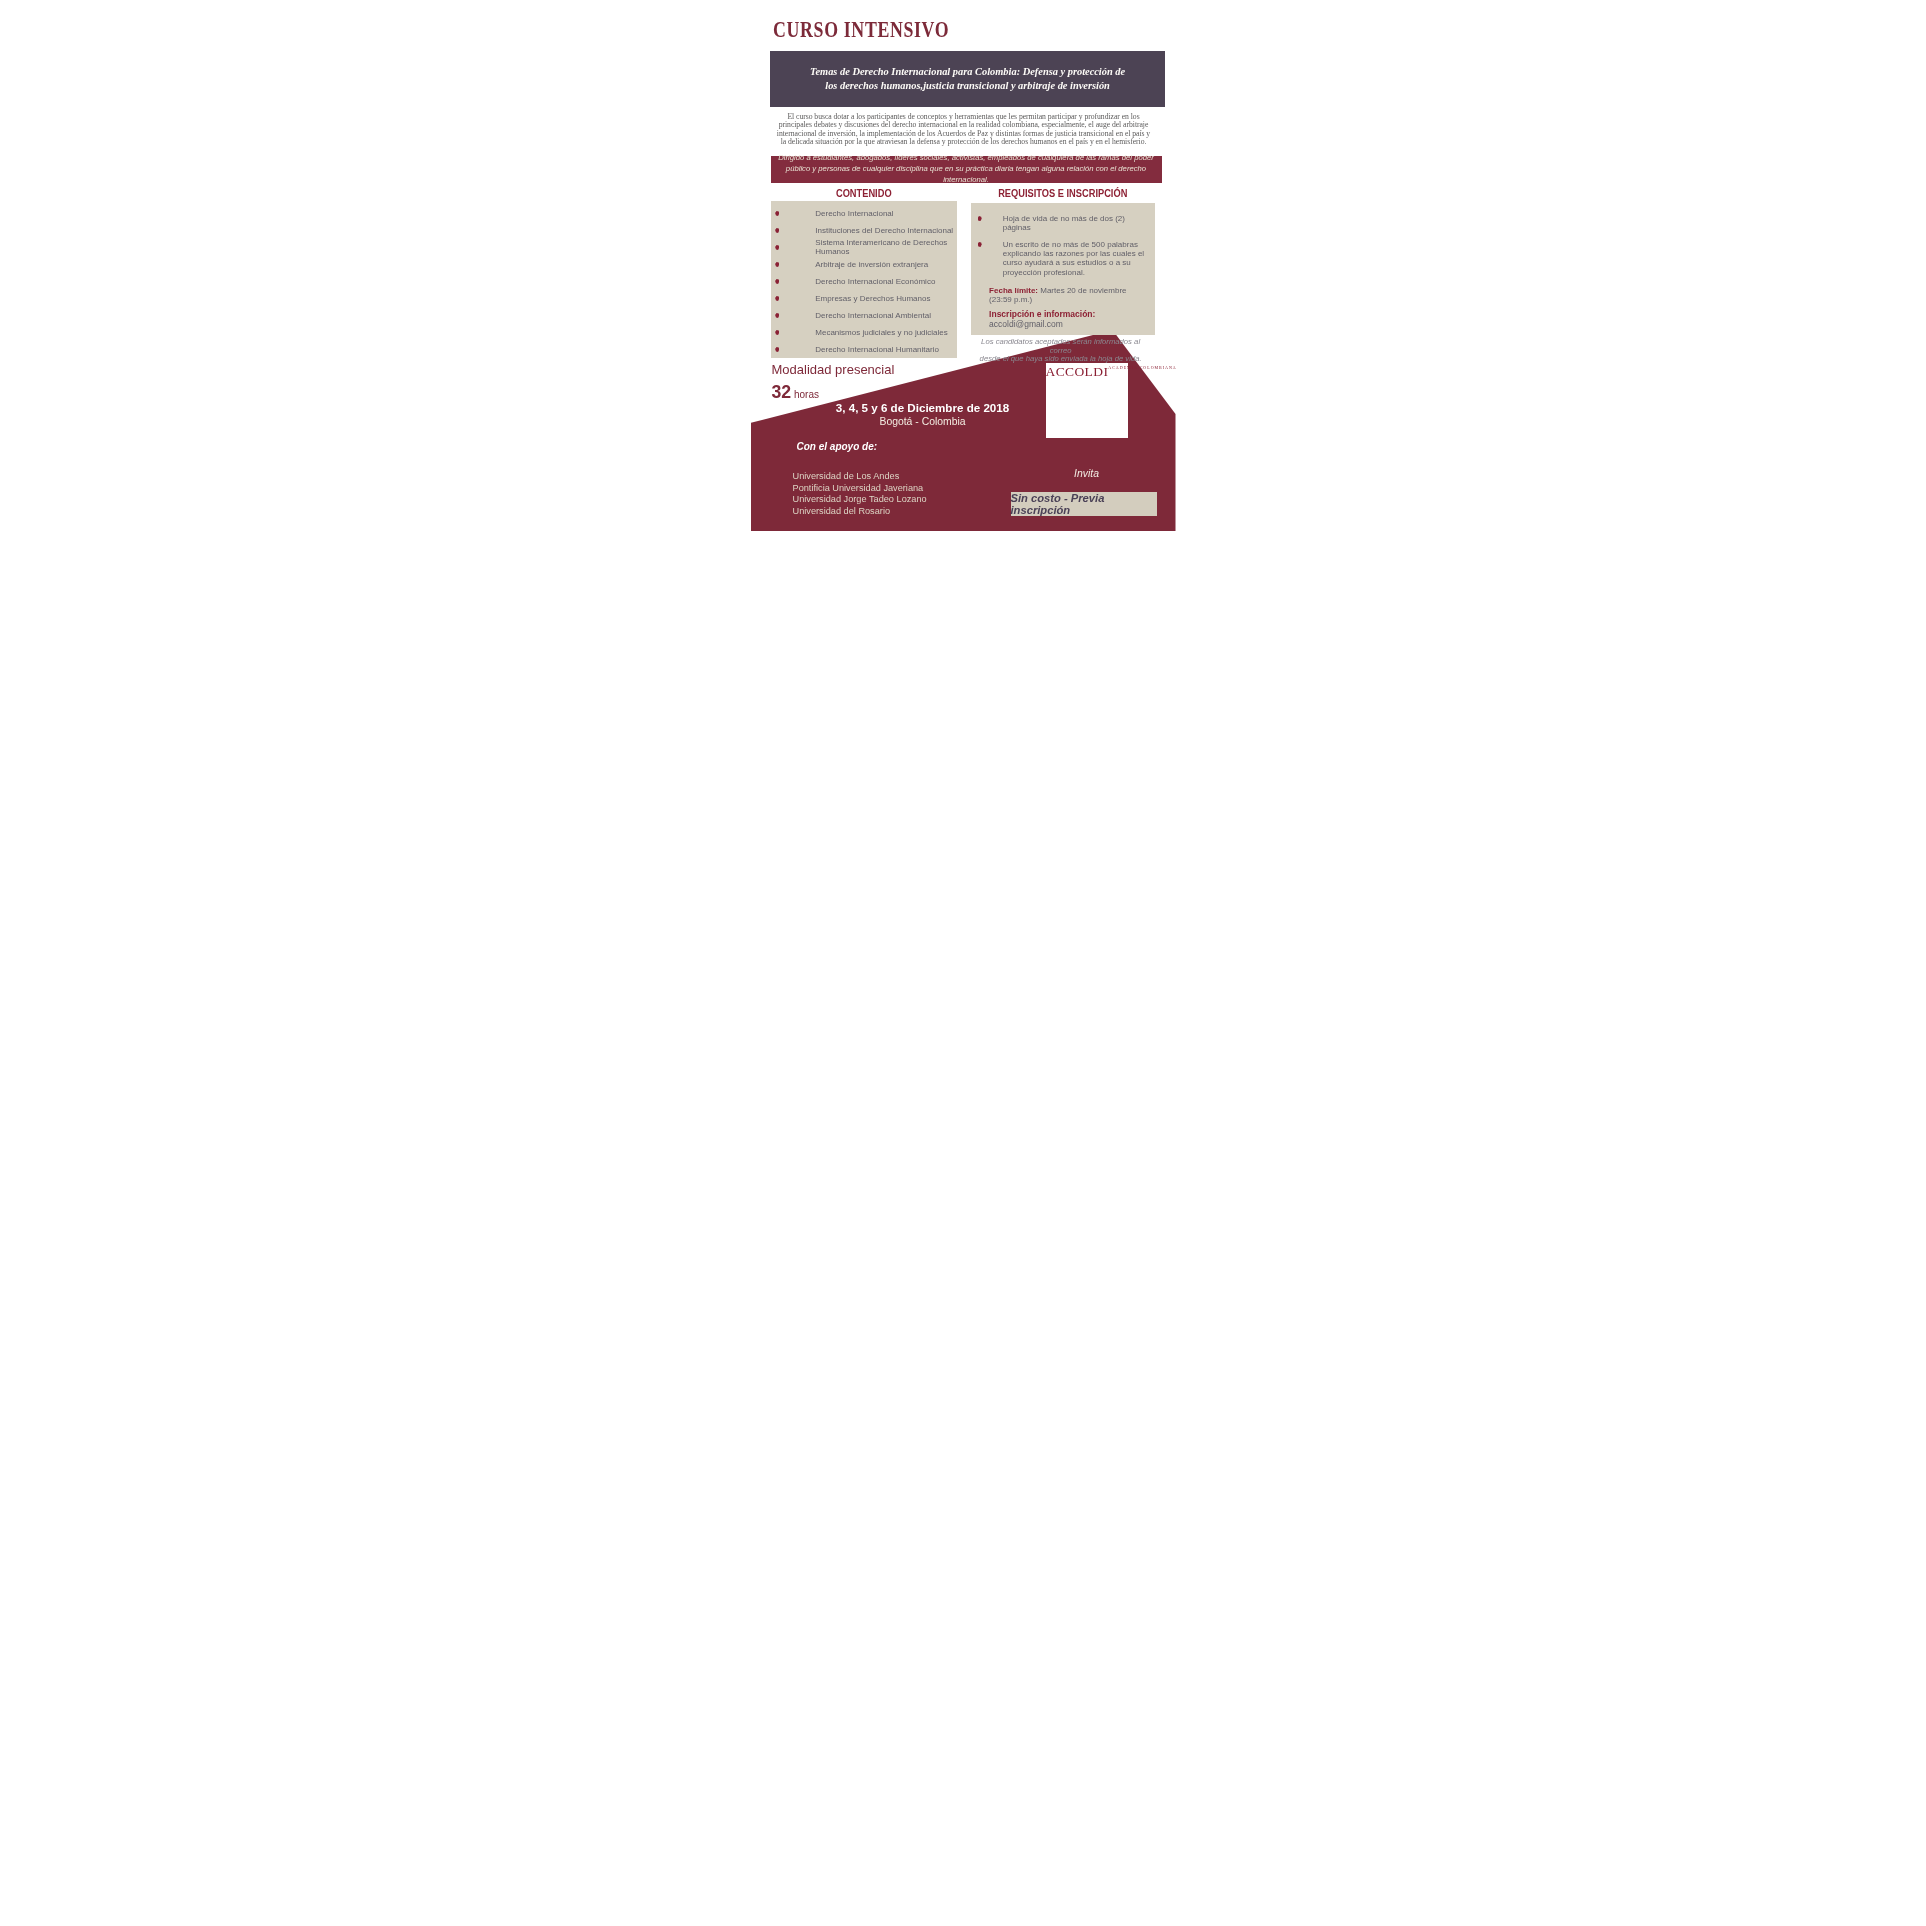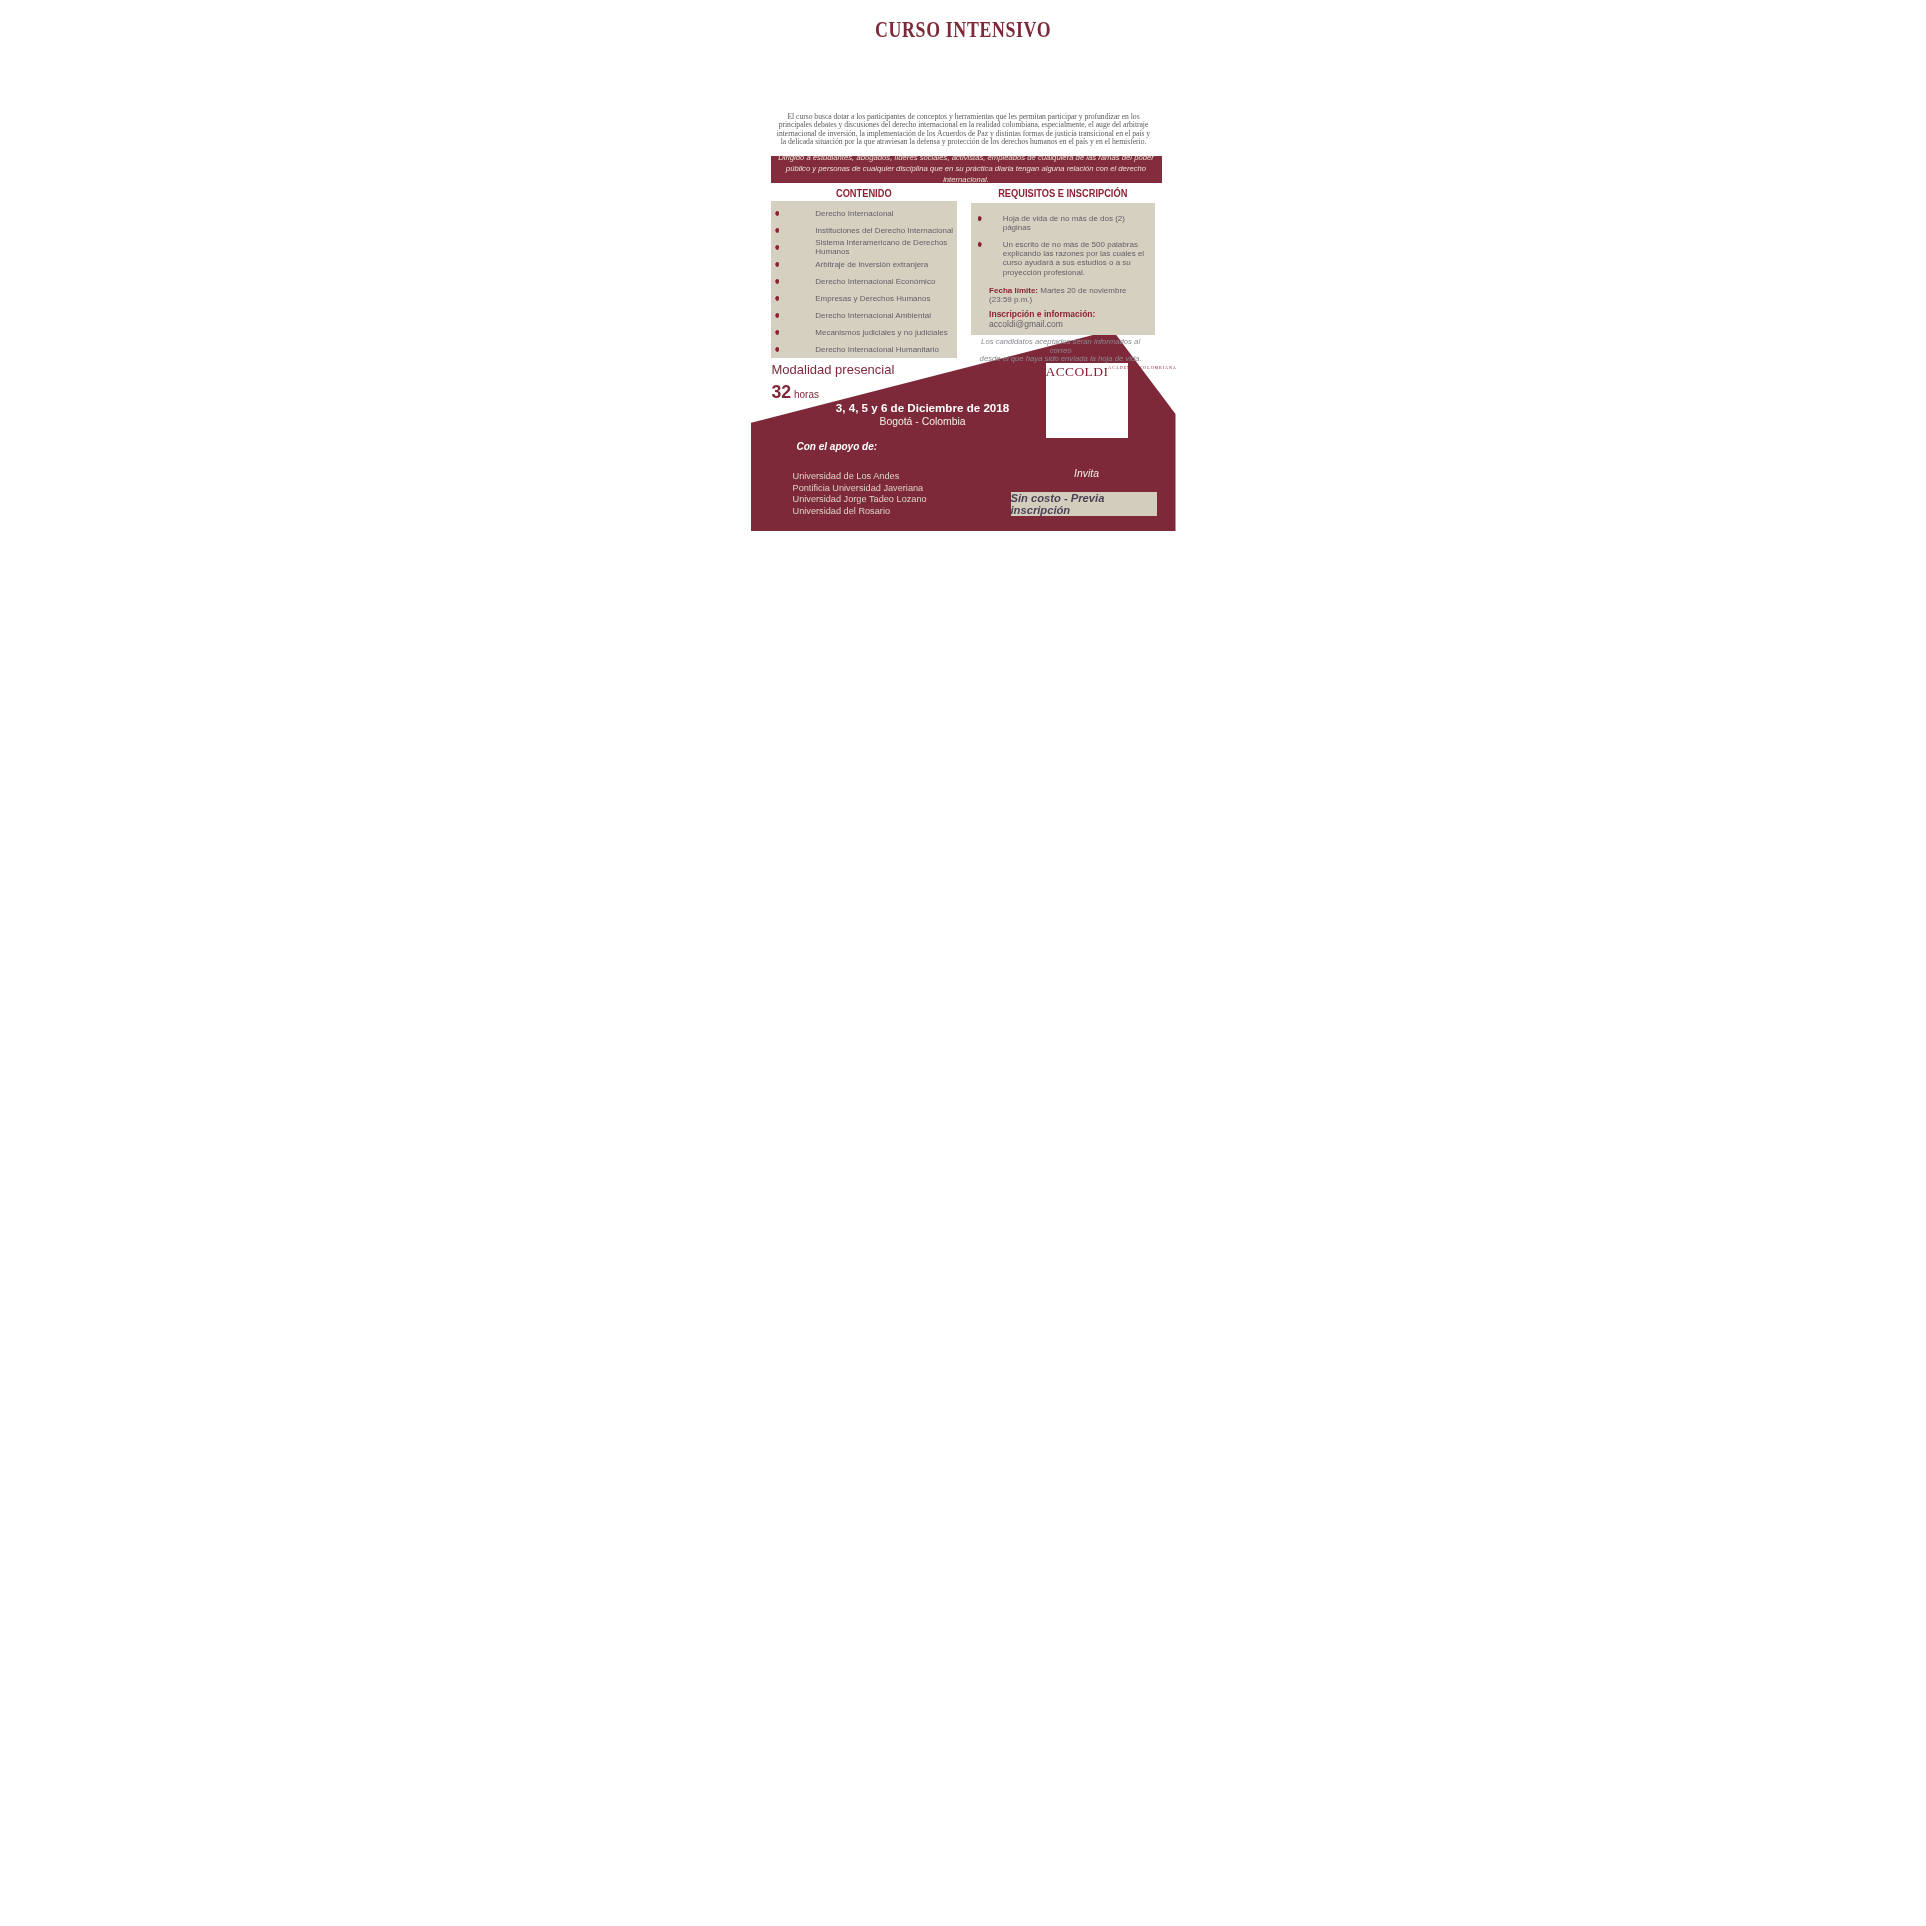--- a/index.html
+++ b/index.html
@@ -1,21 +1,21 @@
 <!DOCTYPE html>
 <html style="font-size:6.2px"><head>
 <meta charset="utf-8">
 <style>
   html,body{margin:0;padding:0;background:#ffffff;}
   .page{position:relative;width:425px;height:546px;margin:0 auto;background:#ffffff;overflow:hidden;
         font-family:"Liberation Sans",sans-serif;}
   .cond{display:inline-block;transform:scaleX(0.8);transform-origin:center;white-space:nowrap;}
 
   
-  .title-wrap{position:absolute;left:0;top:17px;width:425px;text-align:center;}
+  .title-wrap{position:absolute;left:0;top:17px;width:425px;}
   .title{font-family:"Liberation Serif",serif;font-weight:bold;font-size:22.3px;color:#7c2a39;letter-spacing:0.8px;}
 
   .dark-banner{position:absolute;left:19.6px;top:51px;width:395px;height:56px;background:#4c4354;
                display:flex;flex-direction:column;justify-content:center;text-align:center;}
   .dark-banner .ln{font-family:"Liberation Serif",serif;font-style:italic;font-weight:bold;
                    color:#fdfbf7;font-size:10.4px;line-height:14px;}
 
   .intro{position:absolute;left:25px;top:113px;width:376px;text-align:center;
          font-family:"Liberation Serif",serif;font-size:7.7px;line-height:8.3px;color:#5c5b5b;letter-spacing:-0.04px;}
 
@@ -86,20 +86,24 @@
 <body>
 
 <div class="page">
 
   <div class="bottom-shape"></div>
 
   <div class="title-wrap">
     <span class="title cond">CURSO INTENSIVO</span>
   </div>
 
+  <div class="dark-banner">
+    <div class="ln">Temas de Derecho Internacional para Colombia: Defensa y protección de</div>
+    <div class="ln">los derechos humanos,justicia transicional y arbitraje de inversión</div>
+  </div>
 
   <div class="intro">El curso busca dotar a los participantes de conceptos y herramientas que les permitan participar y profundizar en los principales debates y discusiones del derecho internacional en la realidad colombiana, especialmente, el auge del arbitraje internacional de inversión, la implementación de los Acuerdos de Paz y distintas formas de justicia transicional en el país y la delicada situación por la que atraviesan la defensa y protección de los derechos humanos en el país y en el hemisferio.</div>
 
   <div class="aud-banner">
     <div class="ln">Dirigido a estudiantes, abogados, líderes sociales, activistas, empleados de cualquiera de las ramas del poder</div>
     <div class="ln">público y personas de cualquier disciplina que en su práctica diaria tengan alguna relación con el derecho internacional.</div>
   </div>
 
   <div class="col-head left">
     <span class="cond">CONTENIDO</span>

